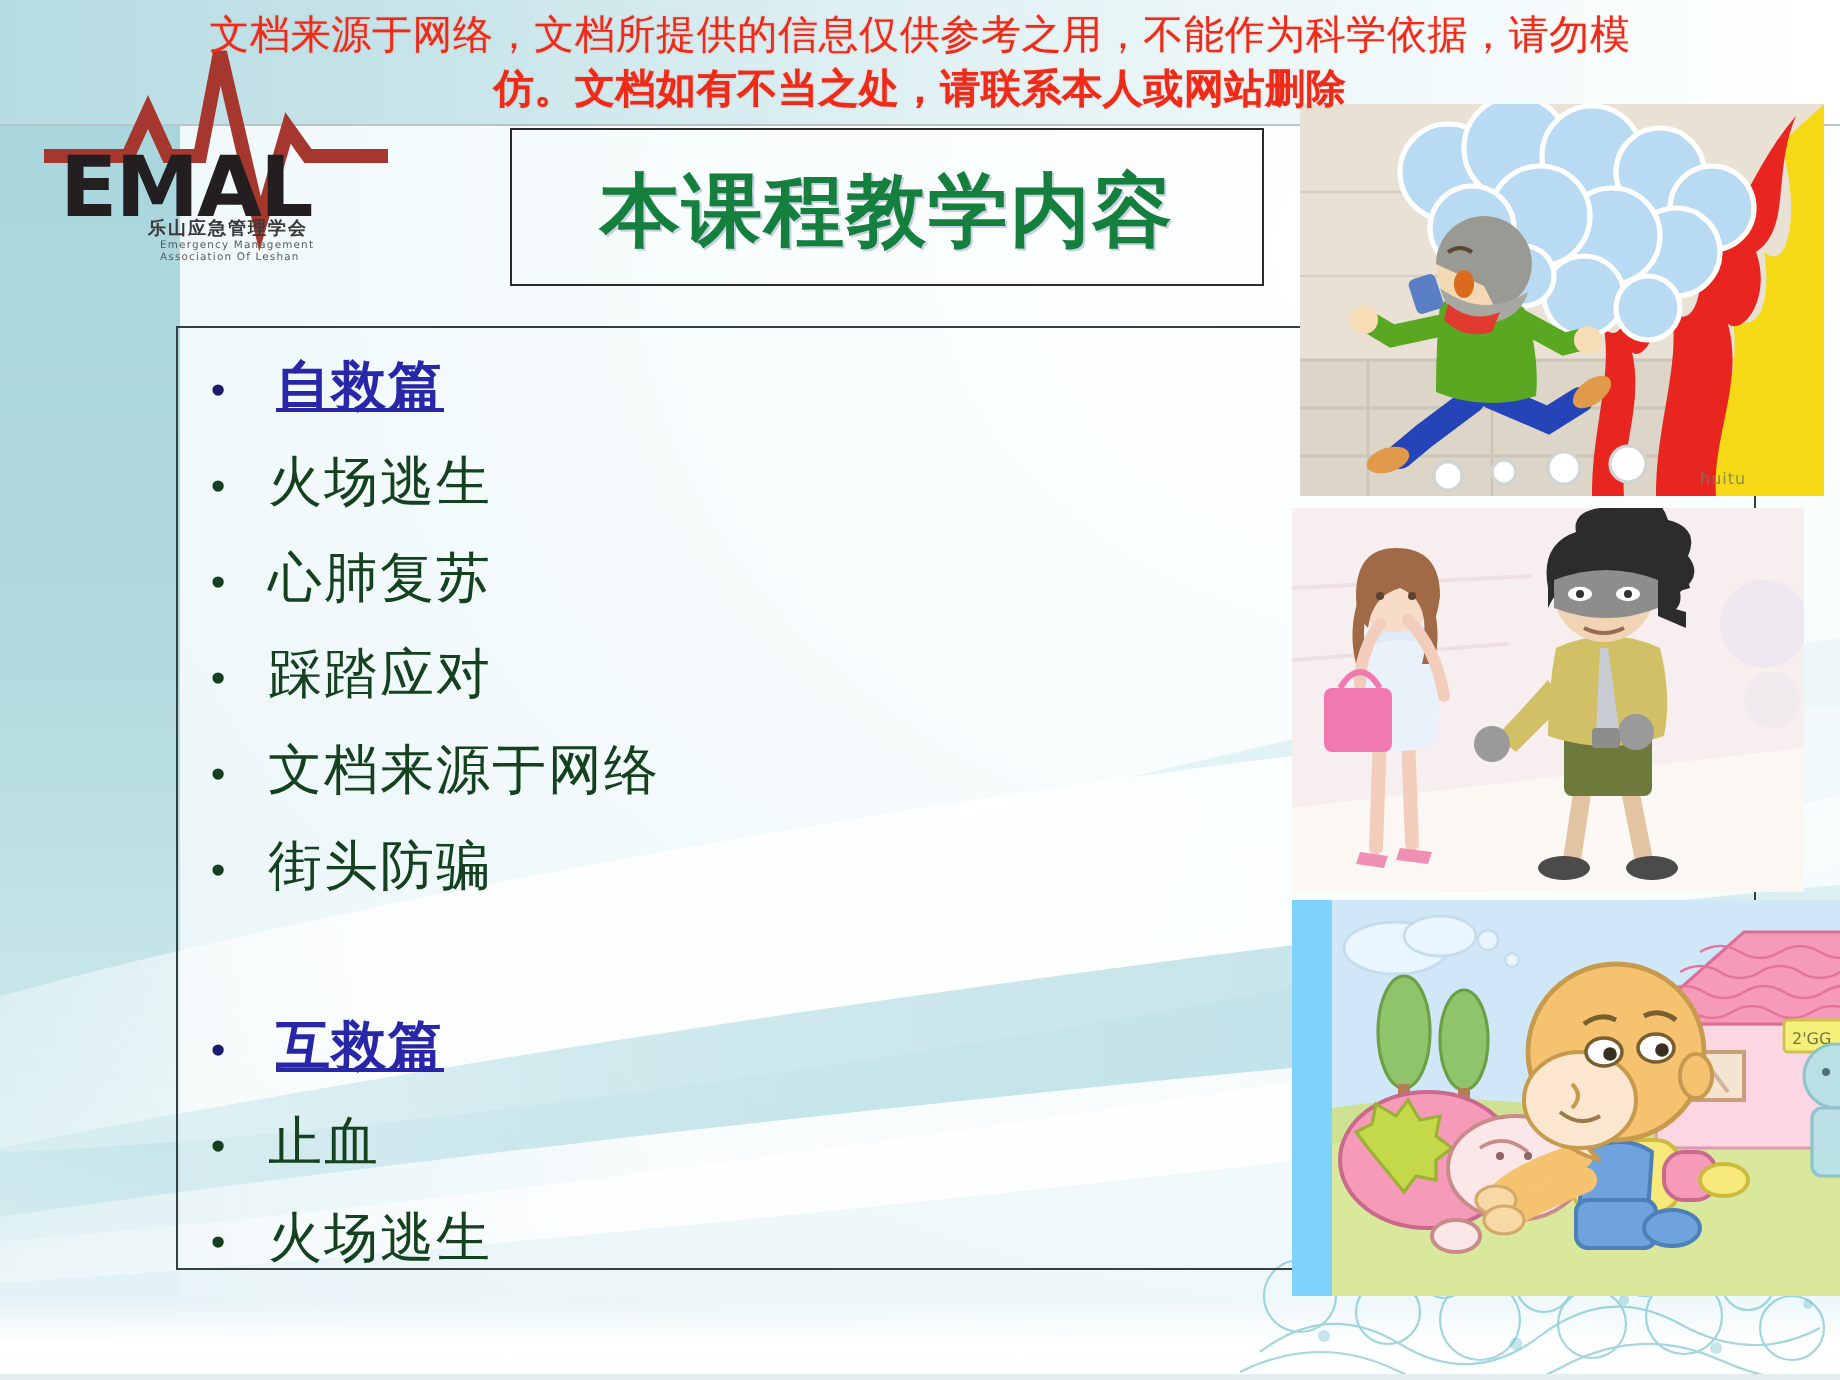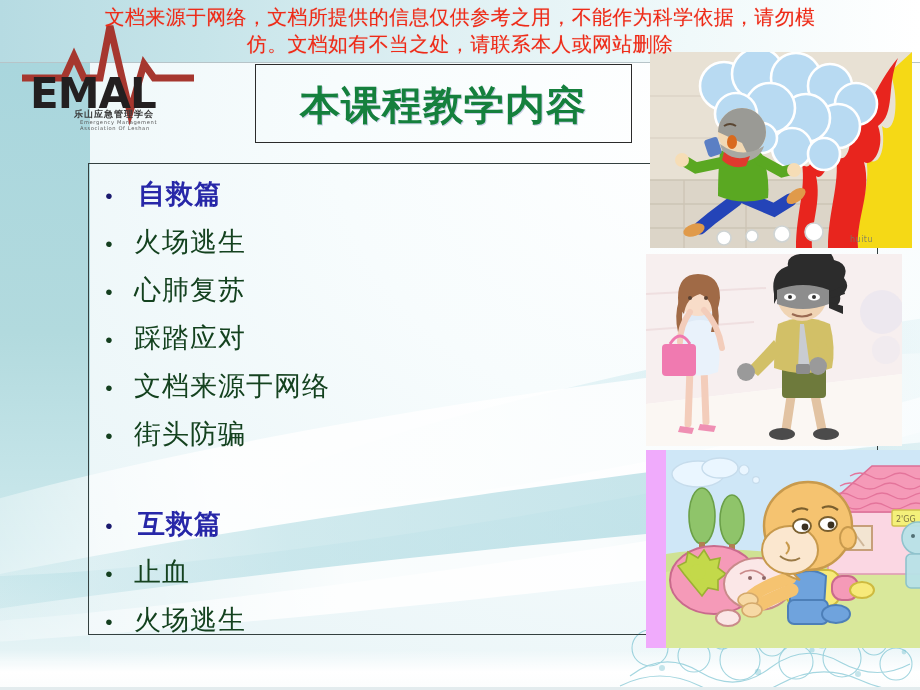--- a/index.html
+++ b/index.html
@@ -111,21 +111,21 @@
     text-align: center;
     color: #ee2b18;
     font-family: "DejaVu Serif", "Liberation Serif", serif;
     font-size: 20px;
     line-height: 27px;
     letter-spacing: .3px;
     z-index: 40;
     text-shadow: 0 0 1px rgba(238,43,24,.35);
   }
   .disclaimer .l1 { display:block; }
-  .disclaimer .l2 { display:block; }
+  .disclaimer .l2 { display:block;font-weight:bold; }
 
   
   .logo {
     position: absolute;
     left: 18px; top: 16px;
     width: 200px; height: 115px;
     z-index: 30;
   }
   .logo svg { display:block; }
 
@@ -190,33 +190,34 @@
     font-family: "DejaVu Serif", "Liberation Serif", serif;
     font-size: 27px;
     line-height: 48px;
     letter-spacing: 1px;
     white-space: nowrap;
   }
   .bullet-label.heading {
     color: #2727a8;
     font-weight: 700;
     padding-left: 16px;
+    text-decoration: underline;
   }
   .bullet-label.item {
     color: #14421f;
     font-weight: 400;
     padding-left: 12px;
   }
 
   
   .photo {
     position: absolute;
     overflow: hidden;
     z-index: 22;
-    background: #f0abfc;
+    background: #7dd3fc;
   }
   .photo svg { display: block; }
   .photo-1 { left: 650px; top: 52px;  width: 262px; height: 196px; }
   .photo-2 { left: 646px; top: 254px; width: 256px; height: 192px; }
   .photo-3 { left: 646px; top: 450px; width: 266px; height: 198px; padding-left: 20px; }
 
   .wm {
     position: absolute;
     right: 6px; bottom: 4px;
     font-size: 8px;

